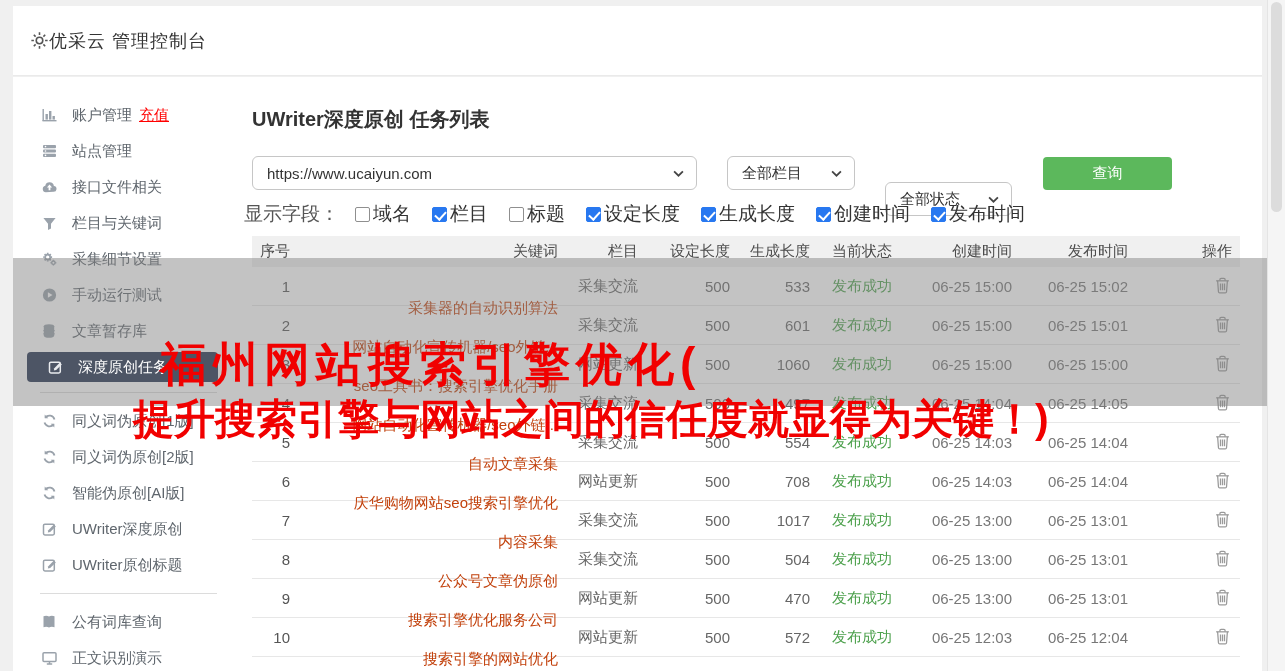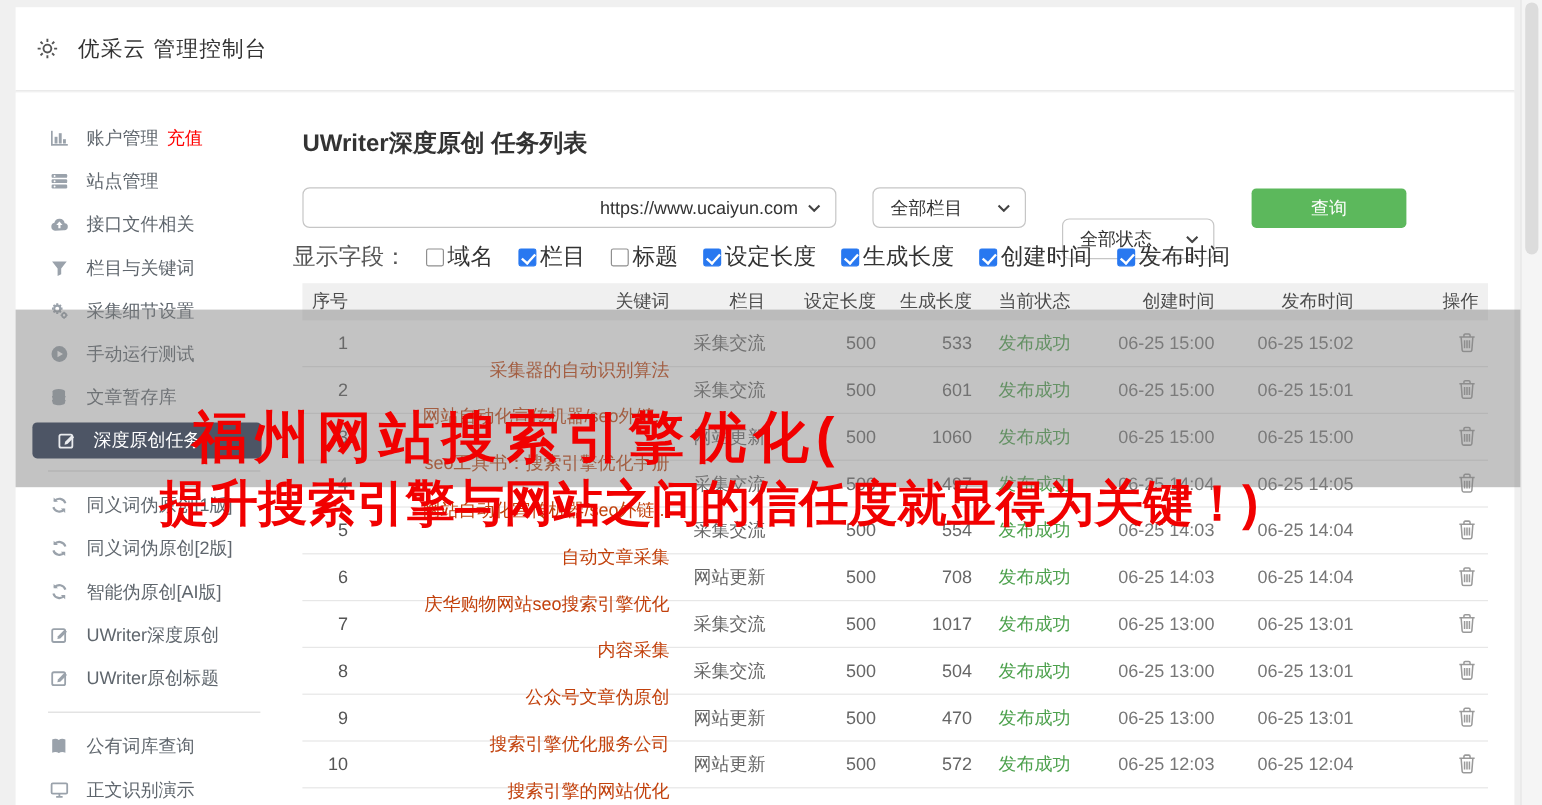--- a/index.html
+++ b/index.html
@@ -7,43 +7,43 @@
   body { font-family:"Liberation Sans","DejaVu Sans",sans-serif; }
   #app { position:relative; width:1285px; height:671px; background:#f0f0f0; overflow:hidden; }
 
   
   #scrollbar { position:absolute; right:0; top:0; width:18px; height:671px; background:#f5f5f5; border-left:1px solid #e4e4e4; }
   #scroll-thumb { position:absolute; left:3px; top:2px; width:11px; height:210px; border-radius:6px; background:#dcdcdc; }
 
   
   #header-card { position:absolute; left:13px; top:6px; width:1249px; height:70px; background:#fff; border-bottom:1px solid #eaeaea; }
   #header-inner { display:flex; align-items:center; height:100%; padding-left:17px; }
-  #header-title { font-size:18px; color:#333; margin-left:16px; letter-spacing:1px; }
+  #header-title { font-size:18px; color:#333; margin-left:0; letter-spacing:1px; }
   .hdr-ic svg { display:block; }
 
   
   #main-card { position:absolute; left:13px; top:77px; width:1249px; height:594px; background:#fff; }
 
   
   #sidebar { position:absolute; left:0; top:0; width:218px; padding-top:20px; }
   #sidebar ul { list-style:none; }
   .sb-item { display:flex; align-items:center; height:36px; padding-left:27px; color:#5f666d; font-size:15px; cursor:pointer; }
   .sb-item .ic { width:18px; display:inline-flex; justify-content:center; color:#9aa2ab; margin-right:14px; flex:none; }
   .sb-item .ic svg { display:block; }
   .sb-label { white-space:nowrap; }
-  .sb-badge { color:#ff0000; margin-left:7px; font-size:15px; }
+  .sb-badge { color:#ff0000; margin-left:7px; font-size:15px;text-decoration:underline; }
   li.selected { position:relative; z-index:55; background:#4d5565; color:#fff; height:30px; margin:3px 13px 3px 14px; padding-left:19px; border-radius:4px; }
   li.selected .ic { color:#e9ebee; }
   .sb-divider { border:none; border-top:1px solid #dcdcdc; margin:10px 14px 10px 27px; }
 
   
   #page-title { position:absolute; left:252px; top:106px; font-size:20px; color:#333; }
   .select { position:absolute; top:156px; height:34px; background:#fff; border:1px solid #c6c6c6; border-radius:6px; display:flex; align-items:center; justify-content:space-between; padding:0 12px 0 14px; font-size:15px; color:#333; cursor:pointer; }
   .select .ic { color:#444; margin-left:8px; display:flex; }
-  #site-select { left:252px; width:445px;justify-content:flex-end; }
+  #site-select { left:252px; width:445px; }
   #column-select { left:727px; width:128px; }
   #status-select { left:885px; width:127px;margin-top:26px; }
   #query-button { position:absolute; left:1043px; top:157px; width:129px; height:33px; background:var(--accent,#5cb85c); border:none; border-radius:4px; color:#fff; font-size:15px; cursor:pointer; font-family:inherit; }
 
   
   #fields-row { position:absolute; left:244px; top:201px; display:flex; font-size:19px; color:#333; }
   #fields-label { margin-right:16px; color:#555; }
   .field-opt { display:flex; align-items:center; margin-right:21px; cursor:pointer; }
   .cb { width:15px; height:15px; border:1px solid #8f8f8f; border-radius:2px; background:#fff; margin-right:3px; position:relative; flex:none; }
   .cb.on { background:var(--cb-blue,#2878f0); border-color:var(--cb-blue,#2878f0); }

